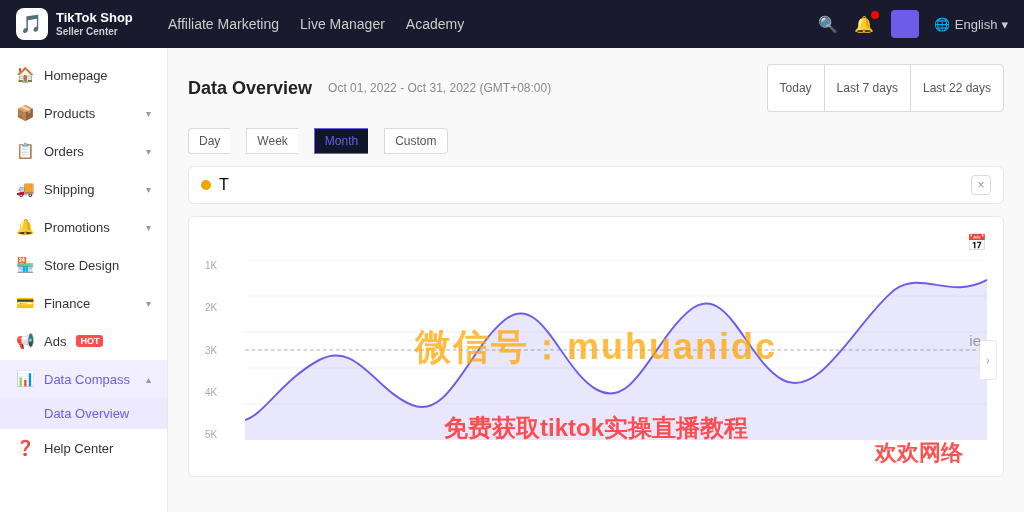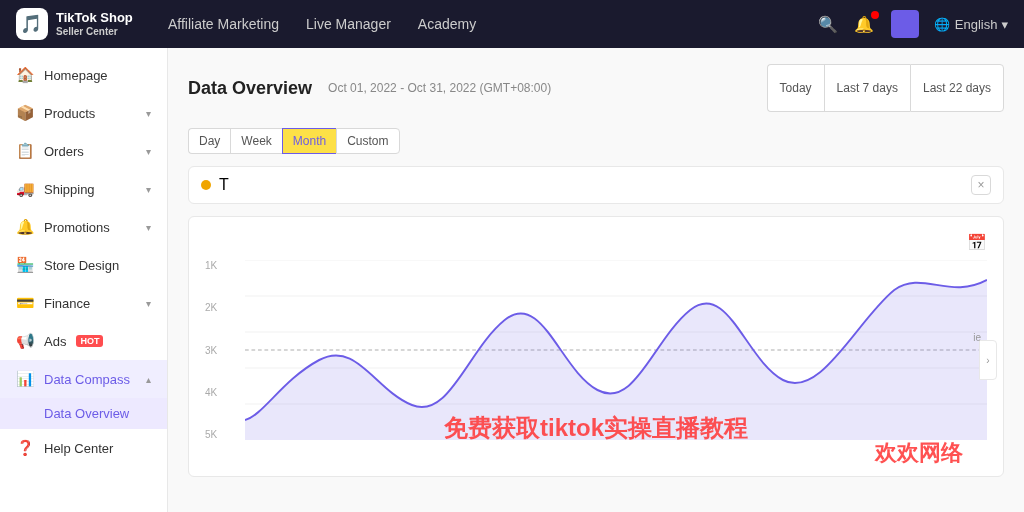--- a/index.html
+++ b/index.html
@@ -28,21 +28,21 @@
       width: 32px; height: 32px;
       background: #fff;
       border-radius: 8px;
       display: flex; align-items: center; justify-content: center;
       font-size: 18px;
     }
     .logo-text-block { display: flex; flex-direction: column; line-height: 1.2; }
     .logo-text-block span:first-child { font-size: 13px; font-weight: 700; color: #fff; }
     .logo-text-block span:last-child { font-size: 10px; color: #ccc; }
 
-    .nav-links { display: flex; gap: 27px; flex: 1; }
+    .nav-links { display: flex; gap: 21px; flex: 1; }
     .nav-link { color: #ccc; font-size: 14px; cursor: pointer; padding: 4px 0; text-decoration: none; }
 
     .nav-right { display: flex; align-items: center; gap: 16px; margin-left: auto; }
     .nav-icon { color: #ccc; font-size: 16px; cursor: pointer; position: relative; }
     .badge { position: absolute; top: -4px; right: -4px; background: red; border-radius: 50%; width: 8px; height: 8px; }
     .avatar { width: 28px; height: 28px; background: #6c5ce7; border-radius: 4px; }
     .lang-selector { color: #ccc; font-size: 13px; cursor: pointer; display: flex; align-items: center; gap: 4px; }
 
     
     .main-layout {
@@ -110,33 +110,33 @@
       font-size: 12px;
       border: 1px solid #d9d9d9;
       background: #fff;
       cursor: pointer;
       color: #555;
       border-right: none;
     }
     .time-btn:first-child { border-radius: 4px 0 0 4px; }
     .time-btn:last-child { border-right: 1px solid #d9d9d9; border-radius: 0 4px 4px 0; }
 
-    .granularity-filters { display: flex; gap: 0; }
+    .granularity-filters { display: flex; gap: 16px; }
     .gran-btn {
       padding: 5px 10px;
       font-size: 12px;
       border: 1px solid #d9d9d9;
       background: #fff;
       cursor: pointer;
       color: #555;
       border-right: none;
     }
     .gran-btn:first-child { border-radius: 4px 0 0 4px; }
     .gran-btn:last-child { border-right: 1px solid #d9d9d9; border-radius: 0 4px 4px 0; }
-    .gran-btn.active { background: #fde047; border-color: #6c5ce7; color: #6c5ce7; z-index: 1; }
+    .gran-btn.active { background: #0f172a; border-color: #6c5ce7; color: #6c5ce7; z-index: 1; }
 
     
     .metric-row {
       display: flex;
       align-items: center;
       gap: 8px;
       margin-bottom: 12px;
       background: #fff;
       border: 1px solid #e8e8e8;
       border-radius: 6px;
@@ -391,21 +391,22 @@
             <line x1="0" y1="90" x2="800" y2="90" stroke="#aaa" stroke-width="1" stroke-dasharray="4,3"></line>
 
             <path d="M0,160 C20,155 40,120 80,100 C120,80 140,130 180,145 C220,160 240,90 280,60 C320,30 340,110 380,130 C420,150 440,80 480,50 C520,20 540,100 580,120 C620,140 660,60 700,30 C730,10 760,40 800,20 L800,180 L0,180 Z" fill="rgba(108,92,231,0.15)"></path>
 
             <path d="M0,160 C20,155 40,120 80,100 C120,80 140,130 180,145 C220,160 240,90 280,60 C320,30 340,110 380,130 C420,150 440,80 480,50 C520,20 540,100 580,120 C620,140 660,60 700,30 C730,10 760,40 800,20" fill="none" stroke="#6c5ce7" stroke-width="2"></path>
           </svg>
         </div>
 
         <div class="expand-handle">›</div>
 
-        <div style="position:absolute; right: 6px; top: 36%; font-size:10px; color:#999;margin-left:20px;">ie</div>
+        <div style="position:absolute; right: 6px; top: 36%; font-size:15px; color:#999;margin-left:20px;">ie</div>
       </div>
 
+      <div class="watermark">微信号：muhuanidc</div>
       <div class="watermark3">免费获取tiktok实操直播教程</div>
       <div class="watermark2">欢欢网络</div>
     </div>
 
   </main>
 </div>
 
 </body></html>

